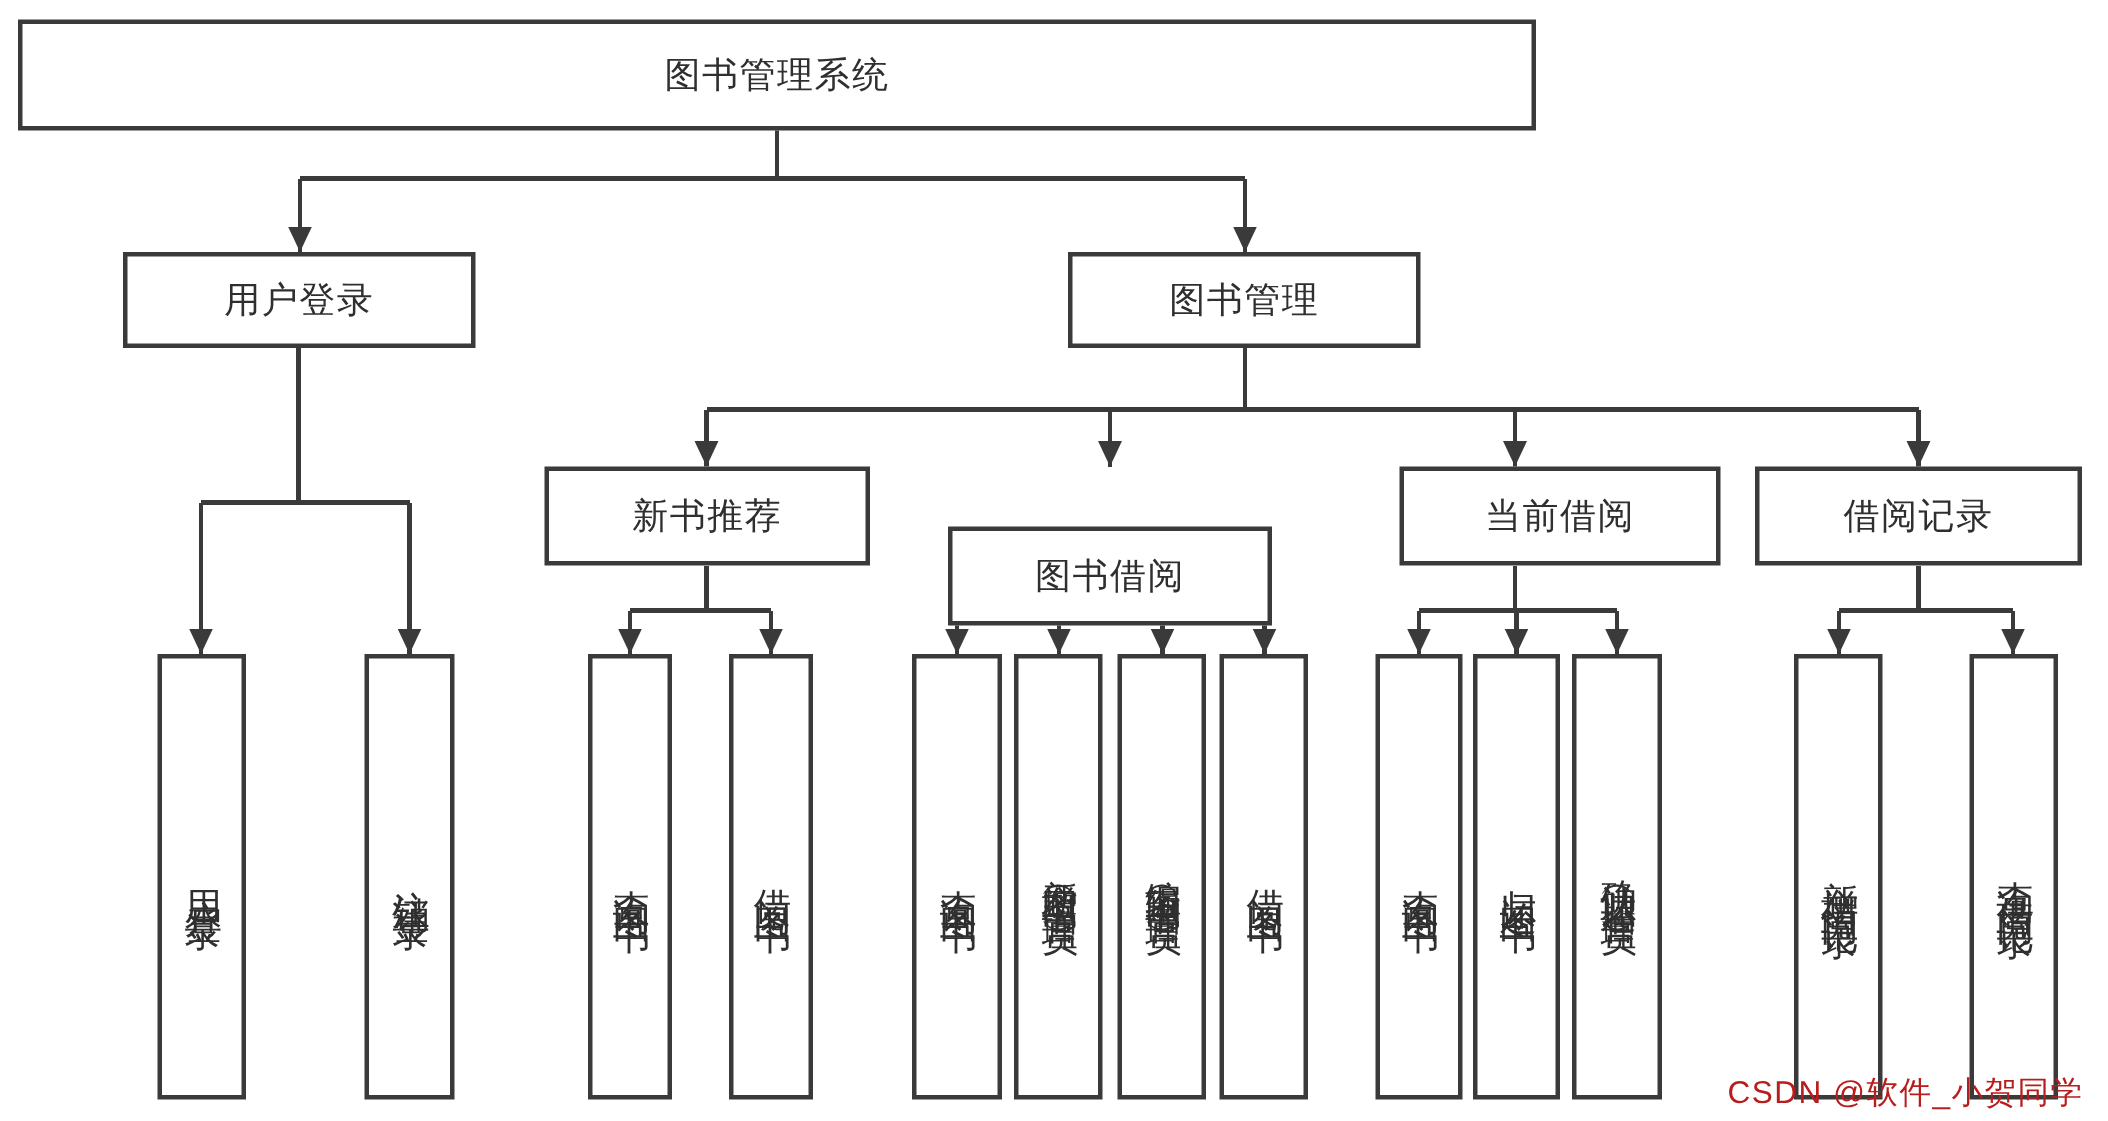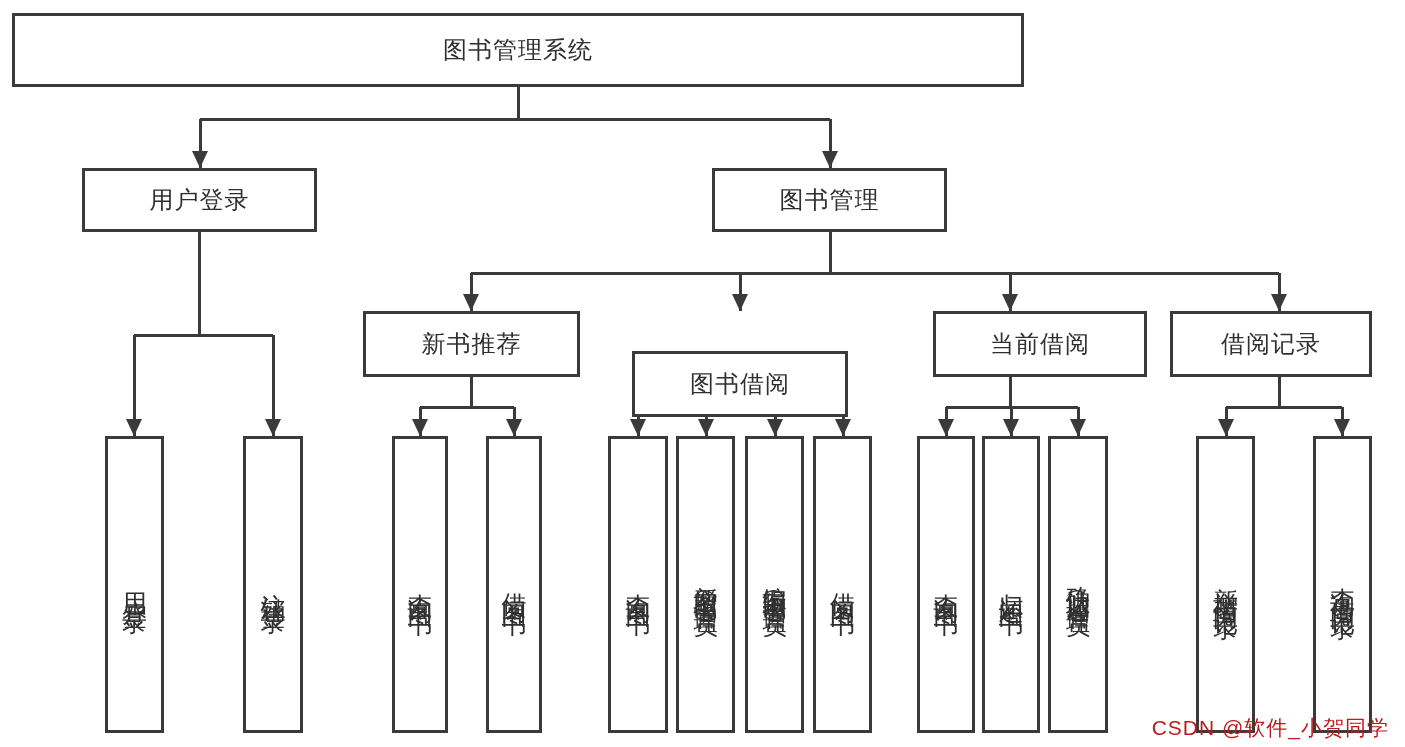--- a/index.html
+++ b/index.html
@@ -46,21 +46,21 @@
   }
   
   .n-root   { left: 12px;  top: 13px;  width: 1012px; height: 74px; }
   
   .n-ul     { left: 82px;  top: 168px; width: 235px; height: 64px; }
   .n-bm     { left: 712px; top: 168px; width: 235px; height: 64px; }
   
   .n-rec    { left: 363px;  top: 311px; width: 217px; height: 66px; }
   .n-bb     { left: 632px;  top: 311px; width: 216px; height: 66px; margin-top: 40px; }
   .n-cb     { left: 903px;  top: 311px; width: 214px; height: 66px; margin-left: 30px; }
-  .n-br     { left: 1170px; top: 311px; width: 202px; height: 66px; }
+  .n-br     { left: 1170px; top: 311px; width: 218px; height: 66px; }
   
   .leaf { top: 436px; height: 297px; }
   .l-ul1 { left: 105px;  width: 59px; }
   .l-ul2 { left: 243px;  width: 60px; }
   .l-rc1 { left: 392px;  width: 56px; }
   .l-rc2 { left: 486px;  width: 56px; }
   .l-bb1 { left: 608px;  width: 60px; }
   .l-bb2 { left: 676px;  width: 59px; }
   .l-bb3 { left: 745px;  width: 59px; }
   .l-bb4 { left: 813px;  width: 59px; }

